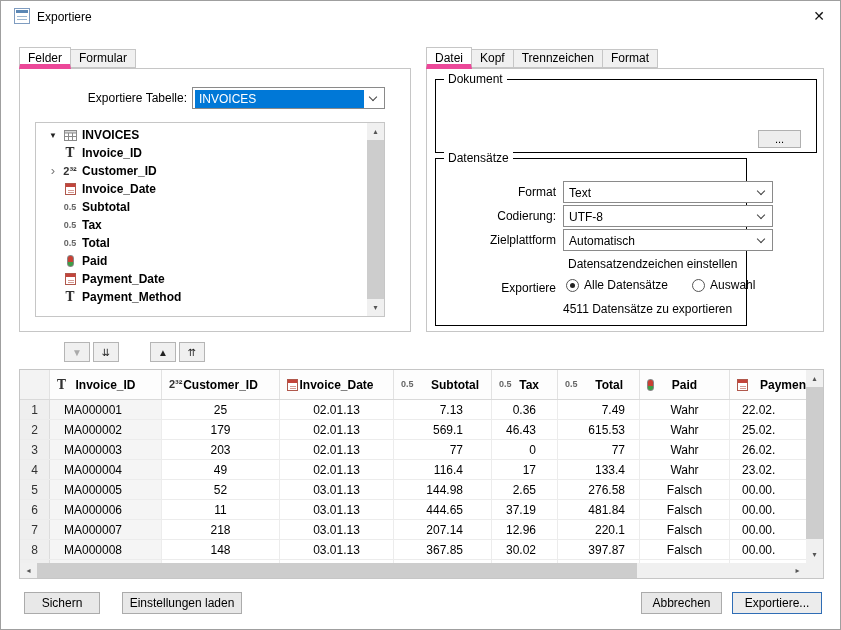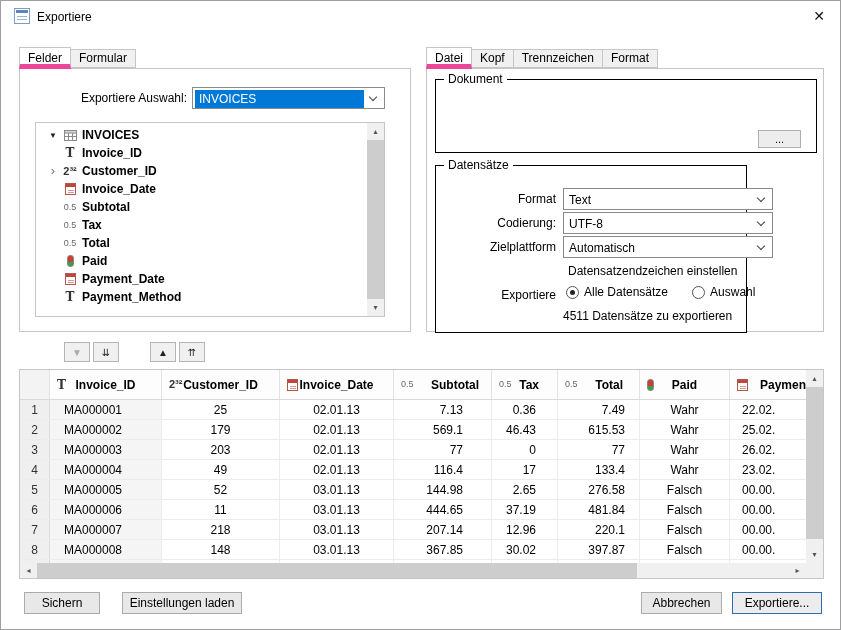--- a/index.html
+++ b/index.html
@@ -41,41 +41,41 @@
   .trow{display:flex;align-items:center;height:18px;padding-left:9px;white-space:nowrap}
   .trow .exp{width:16px;text-align:center;font-size:8px;color:#222;flex:0 0 auto}
   .trow .exp.chev-r{font-size:13px;color:#777;line-height:10px}
   .icon-cell{width:18px;display:flex;justify-content:center;align-items:center;flex:0 0 auto}
   .tlabel{font-weight:bold;margin-left:3px}
 
   
   .fi{display:inline-flex;align-items:center;justify-content:center;line-height:1}
   .text-icon{font-family:"DejaVu Serif",serif;font-weight:bold;font-size:12px;color:#333}
   .int32-icon{font-weight:bold;font-size:11px;color:#333}
-  .float-icon{font-size:9px;font-weight:normal;color:#666}
+  .float-icon{font-size:9px;font-weight:bold;color:#666}
   .date-icon{width:11px;height:12px;border:1px solid #b0584c;background:#fff;position:relative}
   .date-icon::before{content:'';position:absolute;left:0;top:0;width:100%;height:3px;background:#c3443b}
   .date-icon::after{content:'';position:absolute;left:2px;top:6px;width:6px;height:1px;background:#d49a94;box-shadow:0 2px 0 #d49a94}
   .bool-icon{width:7px;height:12px;border:1px solid #888;border-radius:3px;background:linear-gradient(#c94034 0 6px,#3e9e47 6px)}
 
   
   .sb{position:absolute;background:#f0f0f0}
   .sb .arrow{position:absolute;width:17px;height:17px;color:#555;font-size:8px;text-align:center;line-height:17px;cursor:default}
   .sb .thumb{position:absolute;background:#cdcdcd}
   .sb-v{width:17px}
   #tree-sb{right:0;top:0;bottom:0}
   #tree-sb .up{top:0}
   #tree-sb .down{bottom:0}
   #tree-sb .thumb{left:0;right:0;top:17px;bottom:17px}
 
   
   .groupbox{position:absolute;border:1px solid #000000;background:#fff}
   .group-label{position:absolute;top:-8px;left:8px;background:#fff;padding:0 4px;white-space:nowrap}
   #dokument-group{left:8px;top:10px;width:382px;height:74px}
-  #datensaetze-group{left:8px;top:96px;width:312px;height:168px}
+  #datensaetze-group{left:8px;top:89px;width:312px;height:168px}
   .browse-btn{position:absolute;right:15px;bottom:4px;width:43px;height:18px;background:#ededed;border:1px solid #b0b0b0;font-size:11px;line-height:14px;text-align:center;font-family:inherit}
   .f-label{position:absolute;width:120px;left:0;text-align:right;white-space:nowrap}
   #format-label{top:26px}
   #codierung-label{top:50px}
   #zielplattform-label{top:74px}
   #export-label{top:122px}
   #format-combo{left:127px;top:22px;width:210px}
   #codierung-combo{left:127px;top:46px;width:210px}
   #zielplattform-combo{left:127px;top:70px;width:210px}
   #terminator{position:absolute;left:132px;top:98px;white-space:nowrap}
@@ -144,21 +144,21 @@
     <span class="win-title">Exportiere</span>
     <button class="close-btn">✕</button>
   </div>
 
   <div class="tabs" id="left-tabs">
       <div class="tab active">Felder</div>
       <div class="tab">Formular</div>
     </div>
 
   <div class="panel" id="left-panel">
-    <div class="exp-table-label">Exportiere Auswahl:</div>
+    <div class="exp-table-label">Exportiere Tabelle:</div>
     <div class="combo" id="table-combo">
       <span class="ctext">INVOICES</span>
       <span class="chev"></span>
     </div>
 
     <div id="tree">
       <div class="tree-rows">
         <div class="trow">
           <span class="exp">▼</span>
           <span class="icon-cell">

